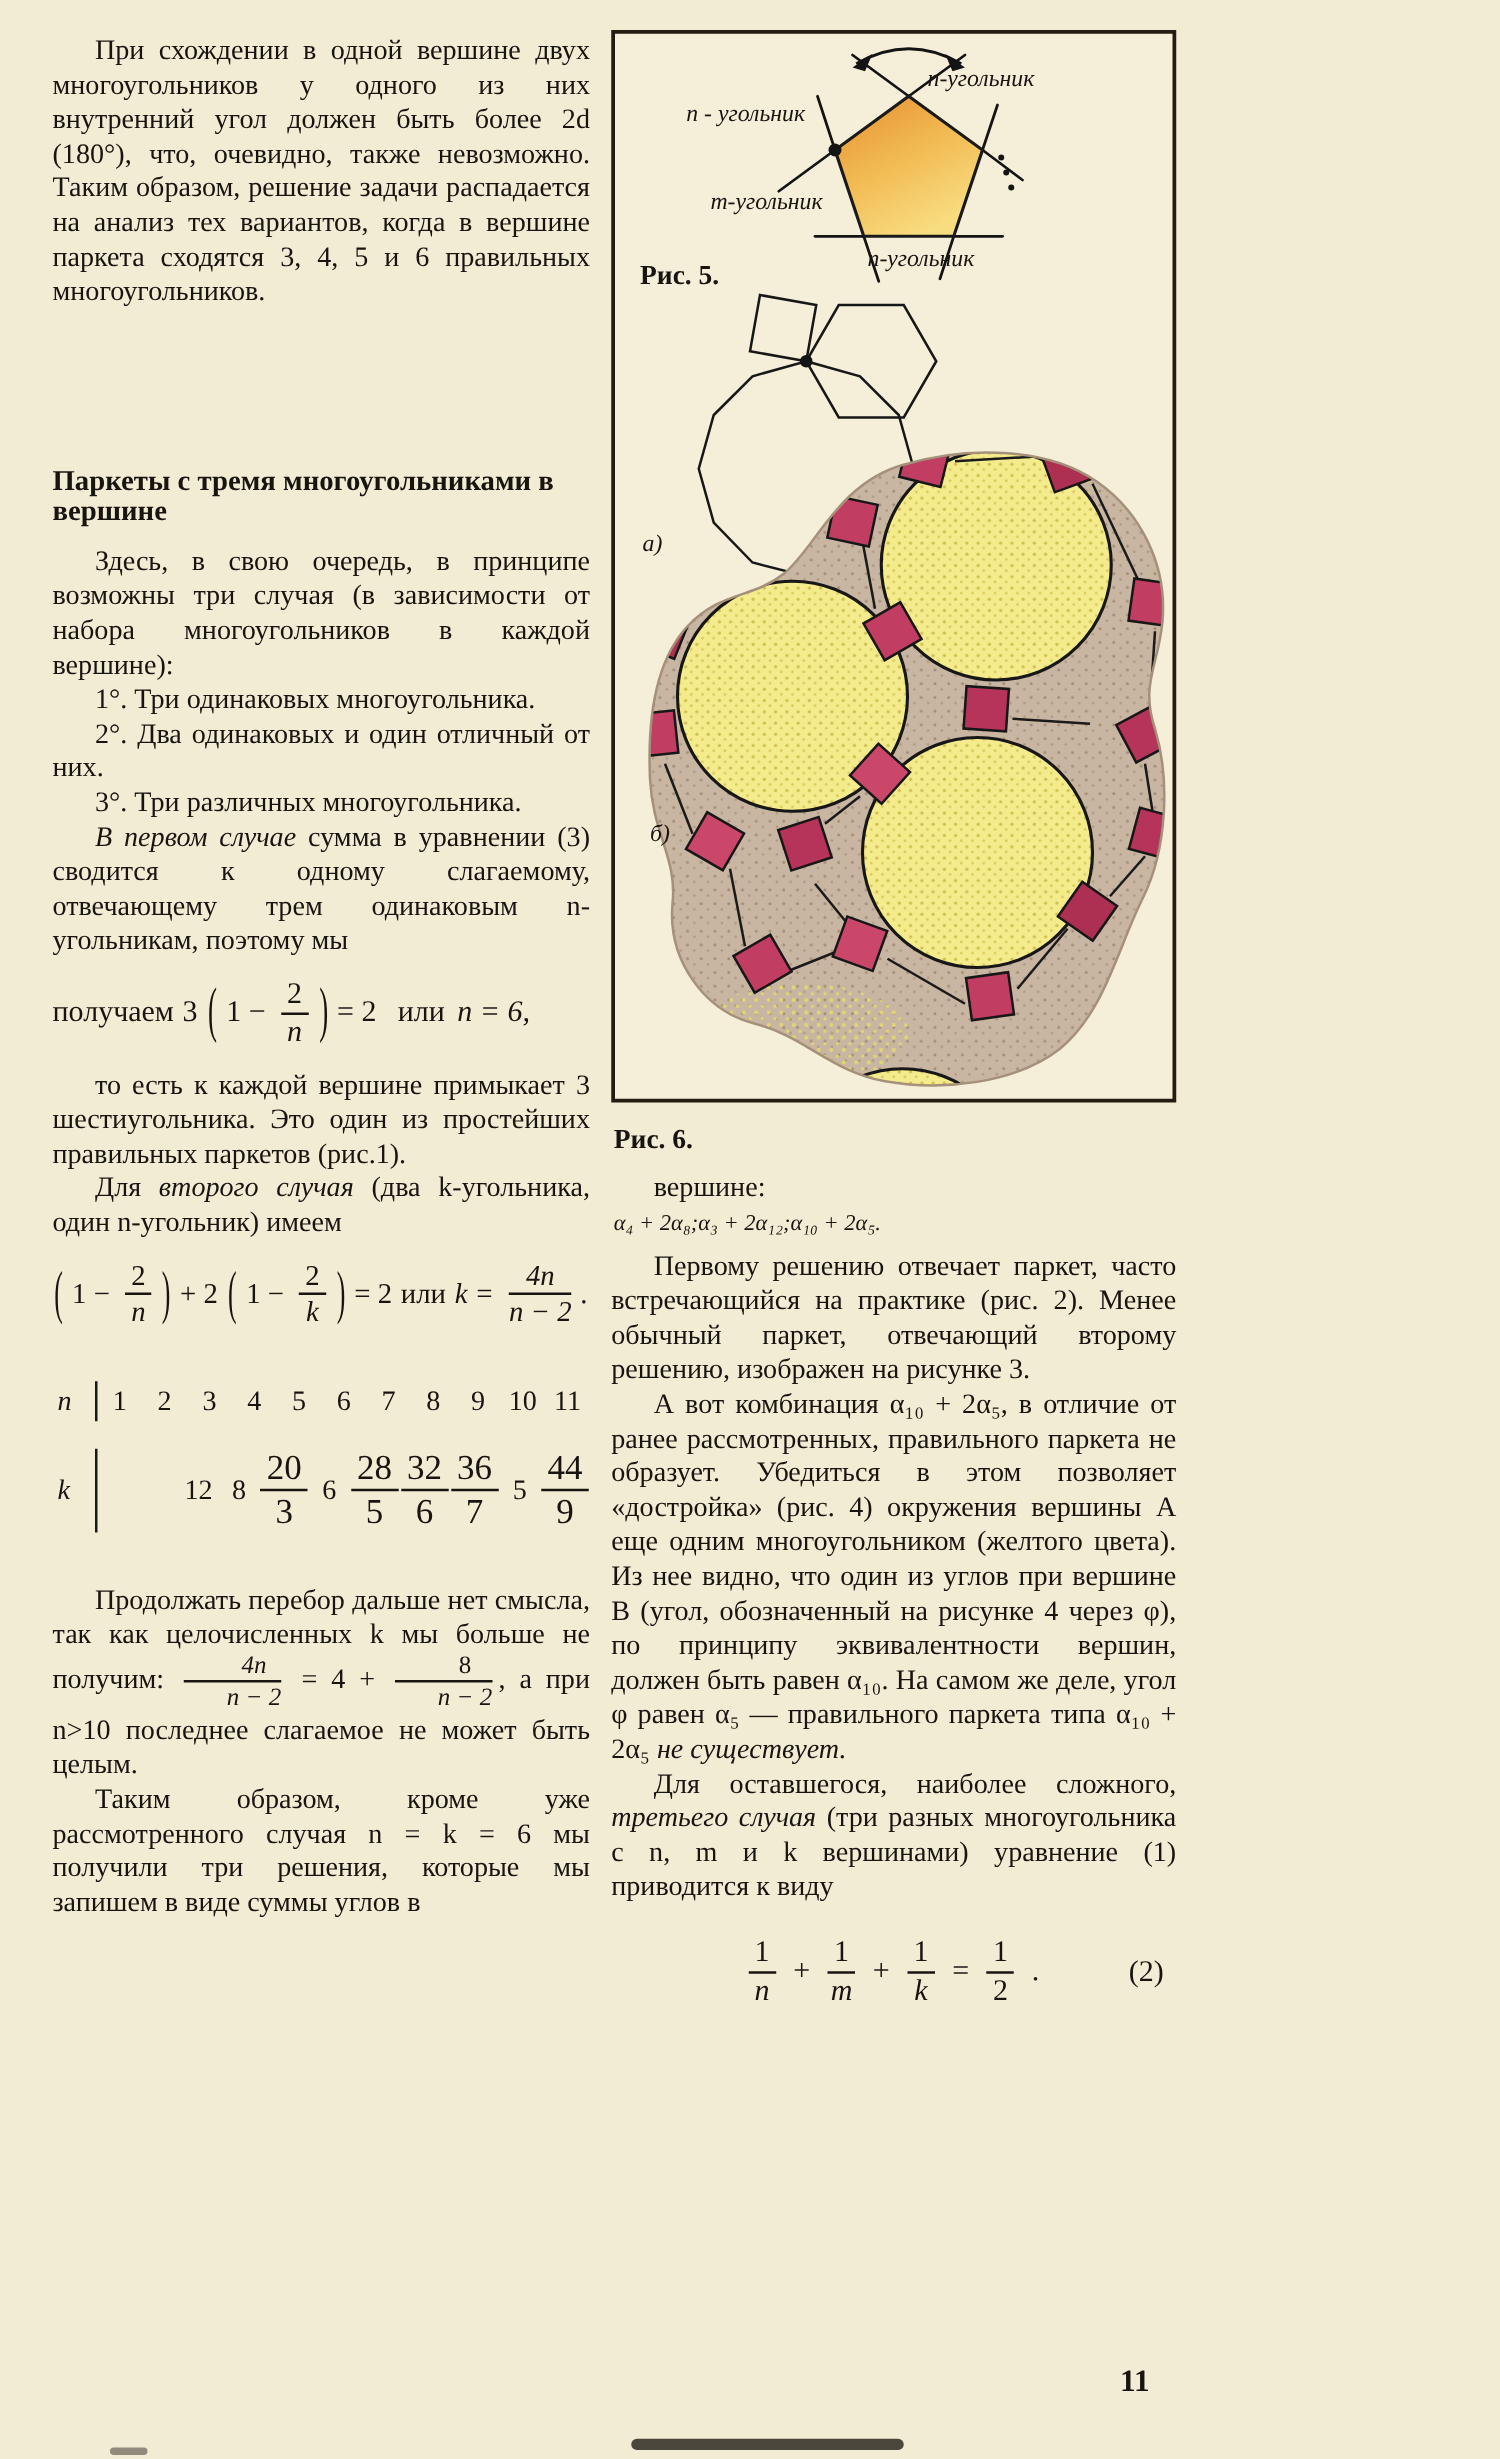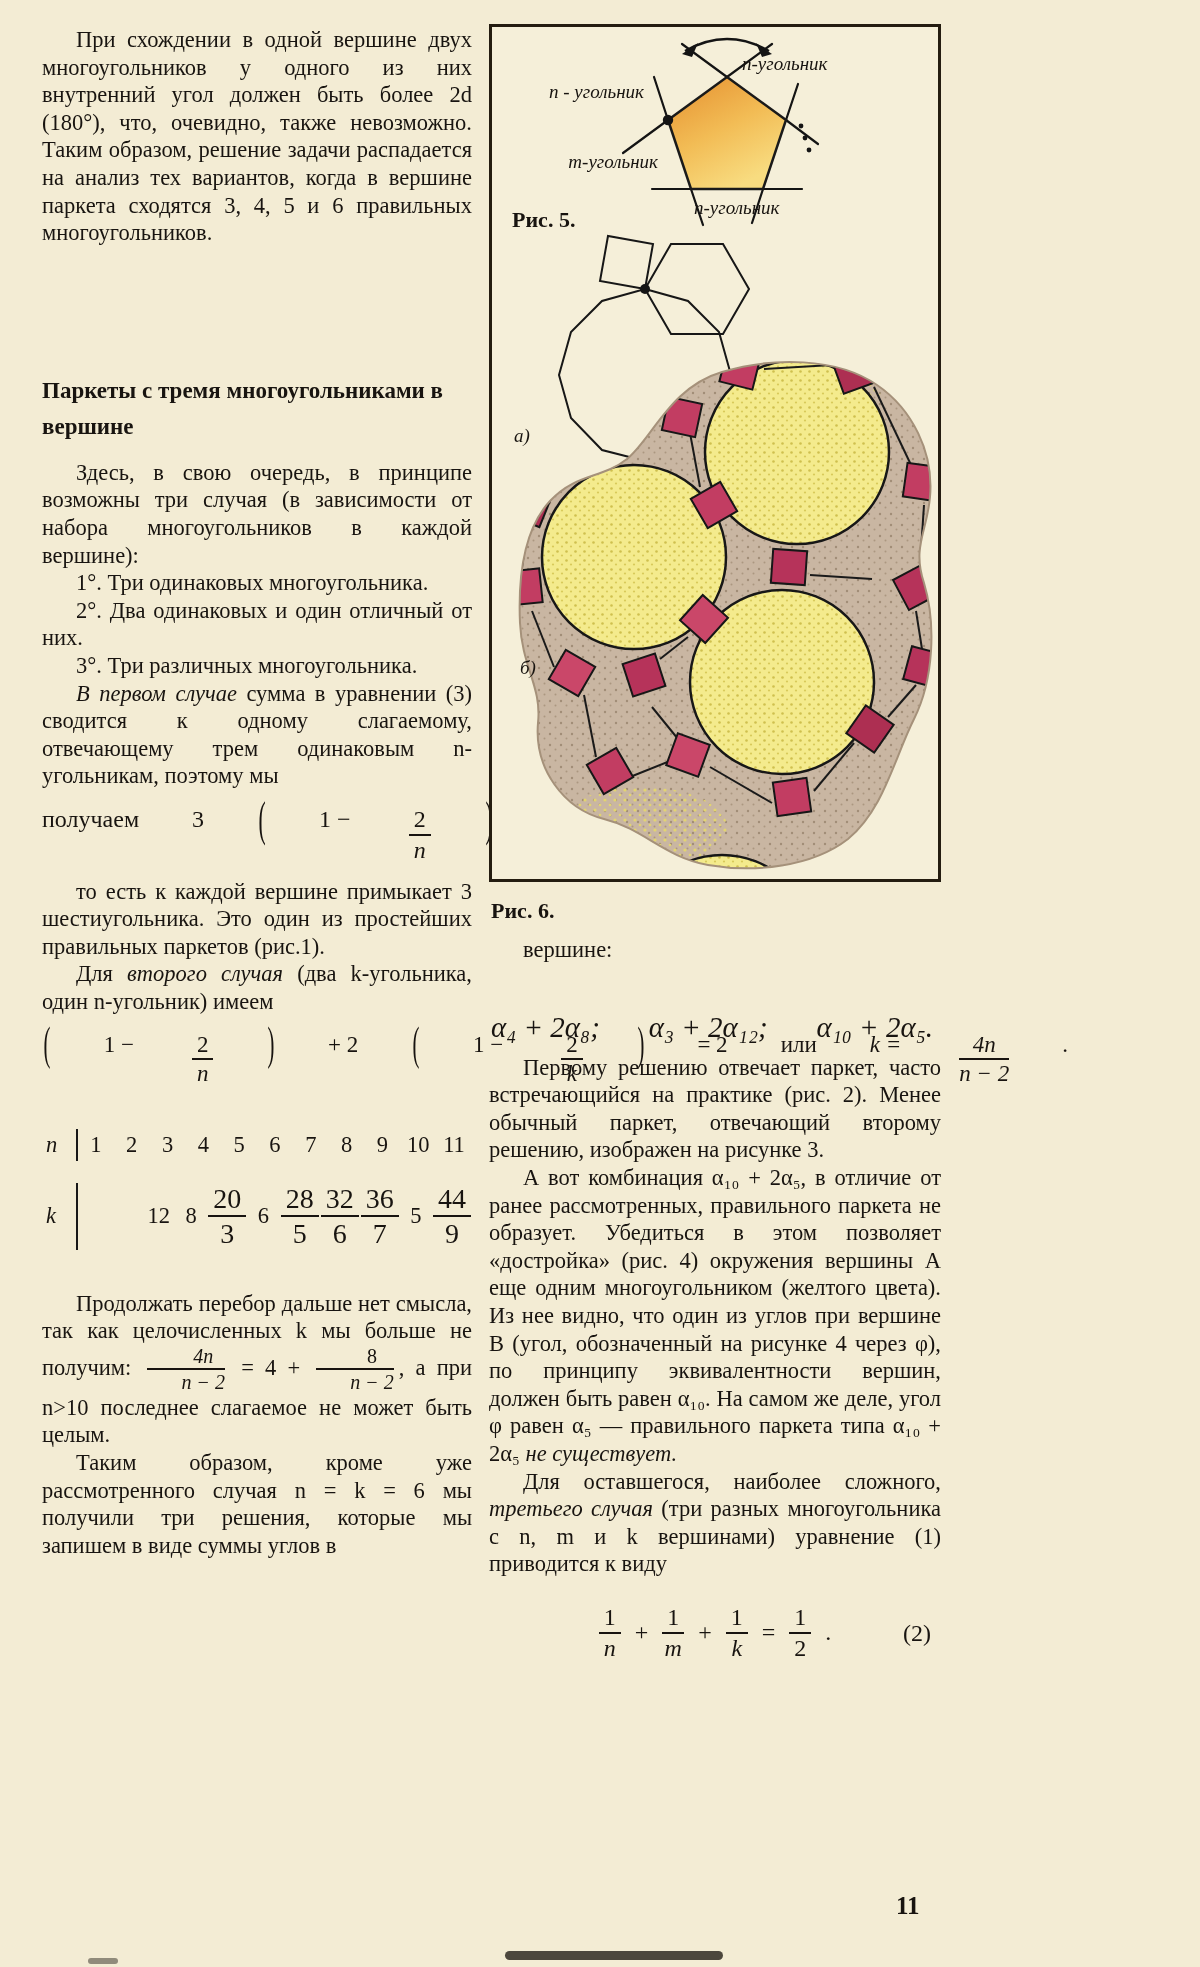--- a/index.html
+++ b/index.html
@@ -18,35 +18,34 @@
     font-size: 22.5px;
     line-height: 27.6px;
     text-align: justify;
     text-indent: 34px;
   }
   .noindent { text-indent: 0; }
   .it { font-style: italic; }
 
   h2.heading {
     font-size: 23px;
-    line-height: 36px;
+    line-height: 24px;
     font-weight: bold;
     margin: 126px 0 14px 0;
   }
   .li { margin: 0; }
 
   
   .formula {
     font-size: 24px;
     margin: 16px 0 14px 0;
     display: flex;
-    align-items: flex-start;
+    align-items: center;
     flex-wrap: nowrap;
     white-space: nowrap;
-    gap: 46px;
   }
   .formula > span { margin-right: 7px; }
   .frac {
     display: inline-block;
     vertical-align: middle;
     text-align: center;
     margin: 0 5px;
     line-height: 1.12;
   }
   .frac .num { display: block; border-bottom: 2px solid currentColor; padding: 0 5px 1px 5px; }
@@ -95,25 +94,23 @@
   .pl-left   { left: 22px;  top: 54px;  width: 130px; text-align: right; }
   .pl-mid    { left: 36px;  top: 124px; width: 130px; text-align: right; }
   .pl-bottom { left: 202px; top: 170px; }
   .la { left: 22px; top: 398px; }
   .lb { left: 28px; top: 630px; }
 
   .cap6 { font-size: 22px; font-weight: bold; margin: 16px 0 12px 2px; }
 
   .sums {
     display: flex;
-    justify-content: space-between;
-    font-size: 29px;
+    font-size: 18px;
     font-style: italic;
     padding: 4px 8px 10px 2px;
-    margin-top: 43px;
   }
 
   .eq2 {
     position: relative;
     text-align: center;
     font-size: 24px;
     margin: 26px 0 22px 0;
   }
   .eq2 > span { margin: 0 4px; vertical-align: middle; }
   .eqlabel { position: absolute; right: 6px; top: 50%; transform: translateY(-50%); font-style: normal; }

